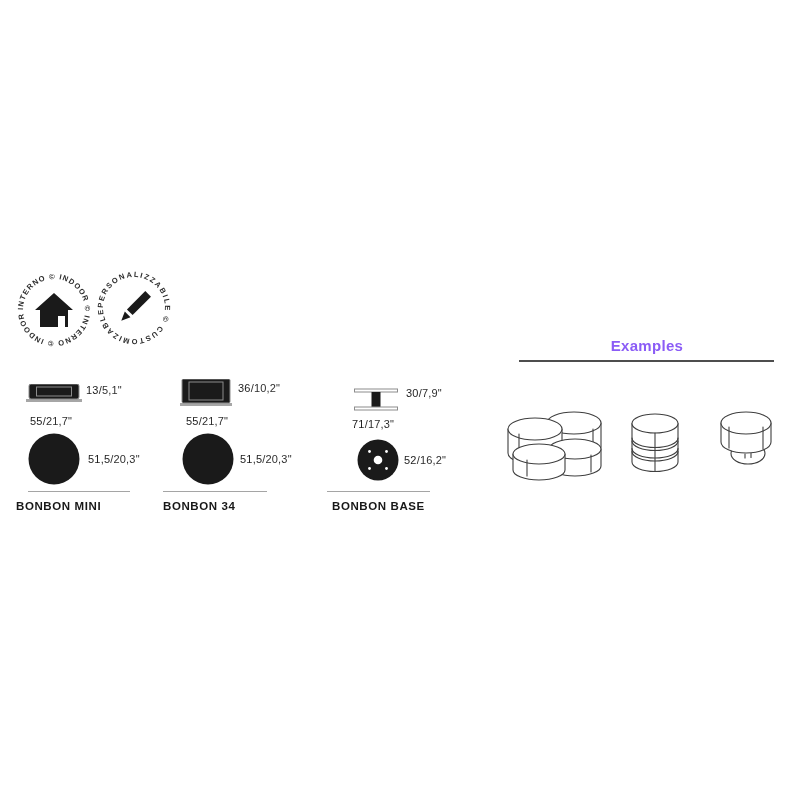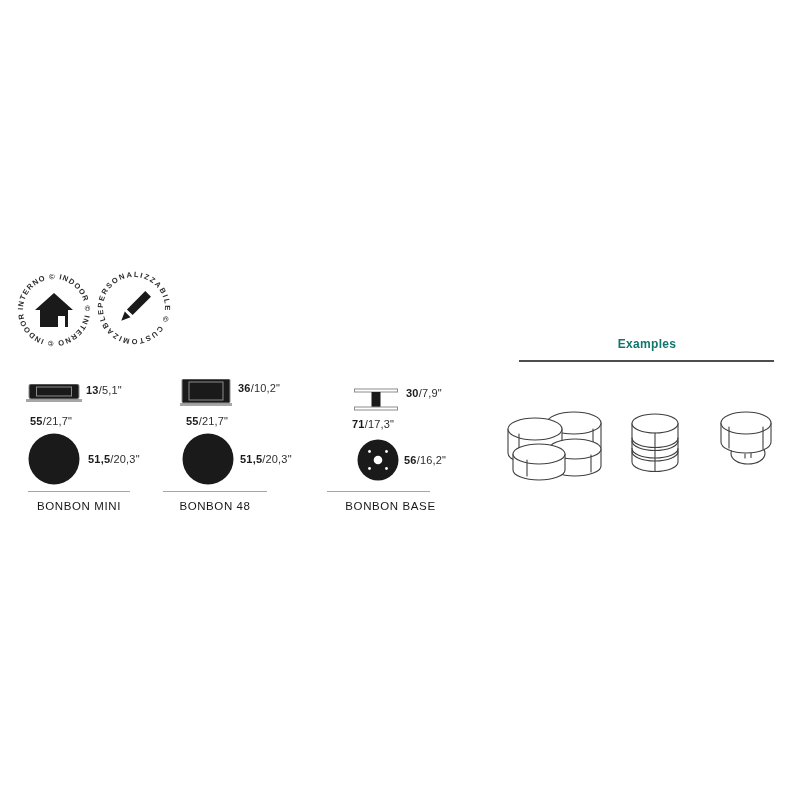--- a/index.html
+++ b/index.html
@@ -1,24 +1,24 @@
 <!DOCTYPE html>
 <html><head>
 <meta charset="utf-8">
 <style>
   html,body{margin:0;padding:0;background:#fff;}
   .canvas{position:relative;width:800px;height:800px;background:#ffffff;overflow:hidden;
           font-family:"Liberation Sans",sans-serif;color:#1a1a1a;}
   .abs{position:absolute;}
   .dim{font-size:11px;line-height:14px;white-space:nowrap;letter-spacing:.2px;color:#1c1c1c;}
-  .dim b{font-weight:700;}
+  .dim b{font-weight:400;}
   .dim span{font-weight:400;color:#2e2e2e;}
   .divider{height:1px;background:#a5a5a5;}
-  .pname{font-size:11.5px;font-weight:400;letter-spacing:.6px;text-align:center;color:#181818;}
-  .ex-title{font-size:12px;font-weight:700;letter-spacing:.3px;text-align:center;color:#0f766e;}
+  .pname{font-size:11.5px;font-weight:700;letter-spacing:.6px;text-align:left;color:#181818;}
+  .ex-title{font-size:15px;font-weight:700;letter-spacing:.3px;text-align:center;color:#8b5cf6;}
   .ex-line{height:2px;background:#4d4d4d;}
   .badge-text{font-size:7.5px;font-weight:700;fill:#2b2b2b;}
   .bt1{letter-spacing:1px;}
   .bt2{letter-spacing:1.6px;}
   .sketch path,.sketch ellipse,.sketch line{fill:#fff;stroke:#3f3f3f;stroke-width:1.1;
         stroke-linejoin:round;stroke-linecap:round;}
   .sketch .nofill{fill:none;}
 </style>
 </head>
 <body>
@@ -82,21 +82,21 @@
   <div class="abs dim" style="left:186px;top:414px">
     <b>55</b><span>/21,7"</span>
   </div>
   <svg class="abs" style="left:182px;top:433px" width="52" height="52" viewBox="0 0 52 52">
     <circle cx="26" cy="26" r="25.5" fill="#1a1a1a"></circle>
   </svg>
   <div class="abs dim" style="left:240px;top:452px">
     <b>51,5</b><span>/20,3"</span>
   </div>
   <div class="abs divider" style="left:163px;top:491px;width:104px"></div>
-  <div class="abs pname" style="left:163px;top:500px;width:104px">BONBON 48</div>
+  <div class="abs pname" style="left:163px;top:500px;width:104px">BONBON 34</div>
 
   <svg class="abs" style="left:354px;top:388px" width="44" height="23" viewBox="0 0 44 23">
     <rect x="0.5" y="1" width="43" height="3" fill="#ffffff" stroke="#8c8c8c" stroke-width="1"></rect>
     <rect x="17.5" y="4" width="9" height="15" fill="#1a1a1a"></rect>
     <rect x="0.5" y="19" width="43" height="3" fill="#ffffff" stroke="#8c8c8c" stroke-width="1"></rect>
   </svg>
   <div class="abs dim" style="left:406px;top:386px">
     <b>30</b><span>/7,9"</span>
   </div>
   <div class="abs dim" style="left:352px;top:417px">
@@ -104,21 +104,21 @@
   </div>
   <svg class="abs" style="left:357px;top:439px" width="42" height="42" viewBox="0 0 42 42">
     <circle cx="21" cy="21" r="20.5" fill="#1a1a1a"></circle>
     <circle cx="21" cy="21" r="4.3" fill="#ffffff"></circle>
     <circle cx="12.5" cy="12.5" r="1.4" fill="#ffffff"></circle>
     <circle cx="29.5" cy="12.5" r="1.4" fill="#ffffff"></circle>
     <circle cx="12.5" cy="29.5" r="1.4" fill="#ffffff"></circle>
     <circle cx="29.5" cy="29.5" r="1.4" fill="#ffffff"></circle>
   </svg>
   <div class="abs dim" style="left:404px;top:453px">
-    <b>56</b><span>/16,2"</span>
+    <b>52</b><span>/16,2"</span>
   </div>
   <div class="abs divider" style="left:327px;top:491px;width:103px"></div>
   <div class="abs pname" style="left:332px;top:500px;width:117px">BONBON BASE</div>
 
   <div class="abs ex-title" style="left:567px;top:337px;width:160px">Examples</div>
   <div class="abs ex-line" style="left:519px;top:360px;width:255px"></div>
 
   <svg class="abs sketch" style="left:505px;top:408px" width="100" height="74" viewBox="0 0 100 74">
     <path d="M42,15 V39 A27,11 0 0 0 96,39 V15"></path>
     <ellipse cx="69" cy="15" rx="27" ry="11"></ellipse>

